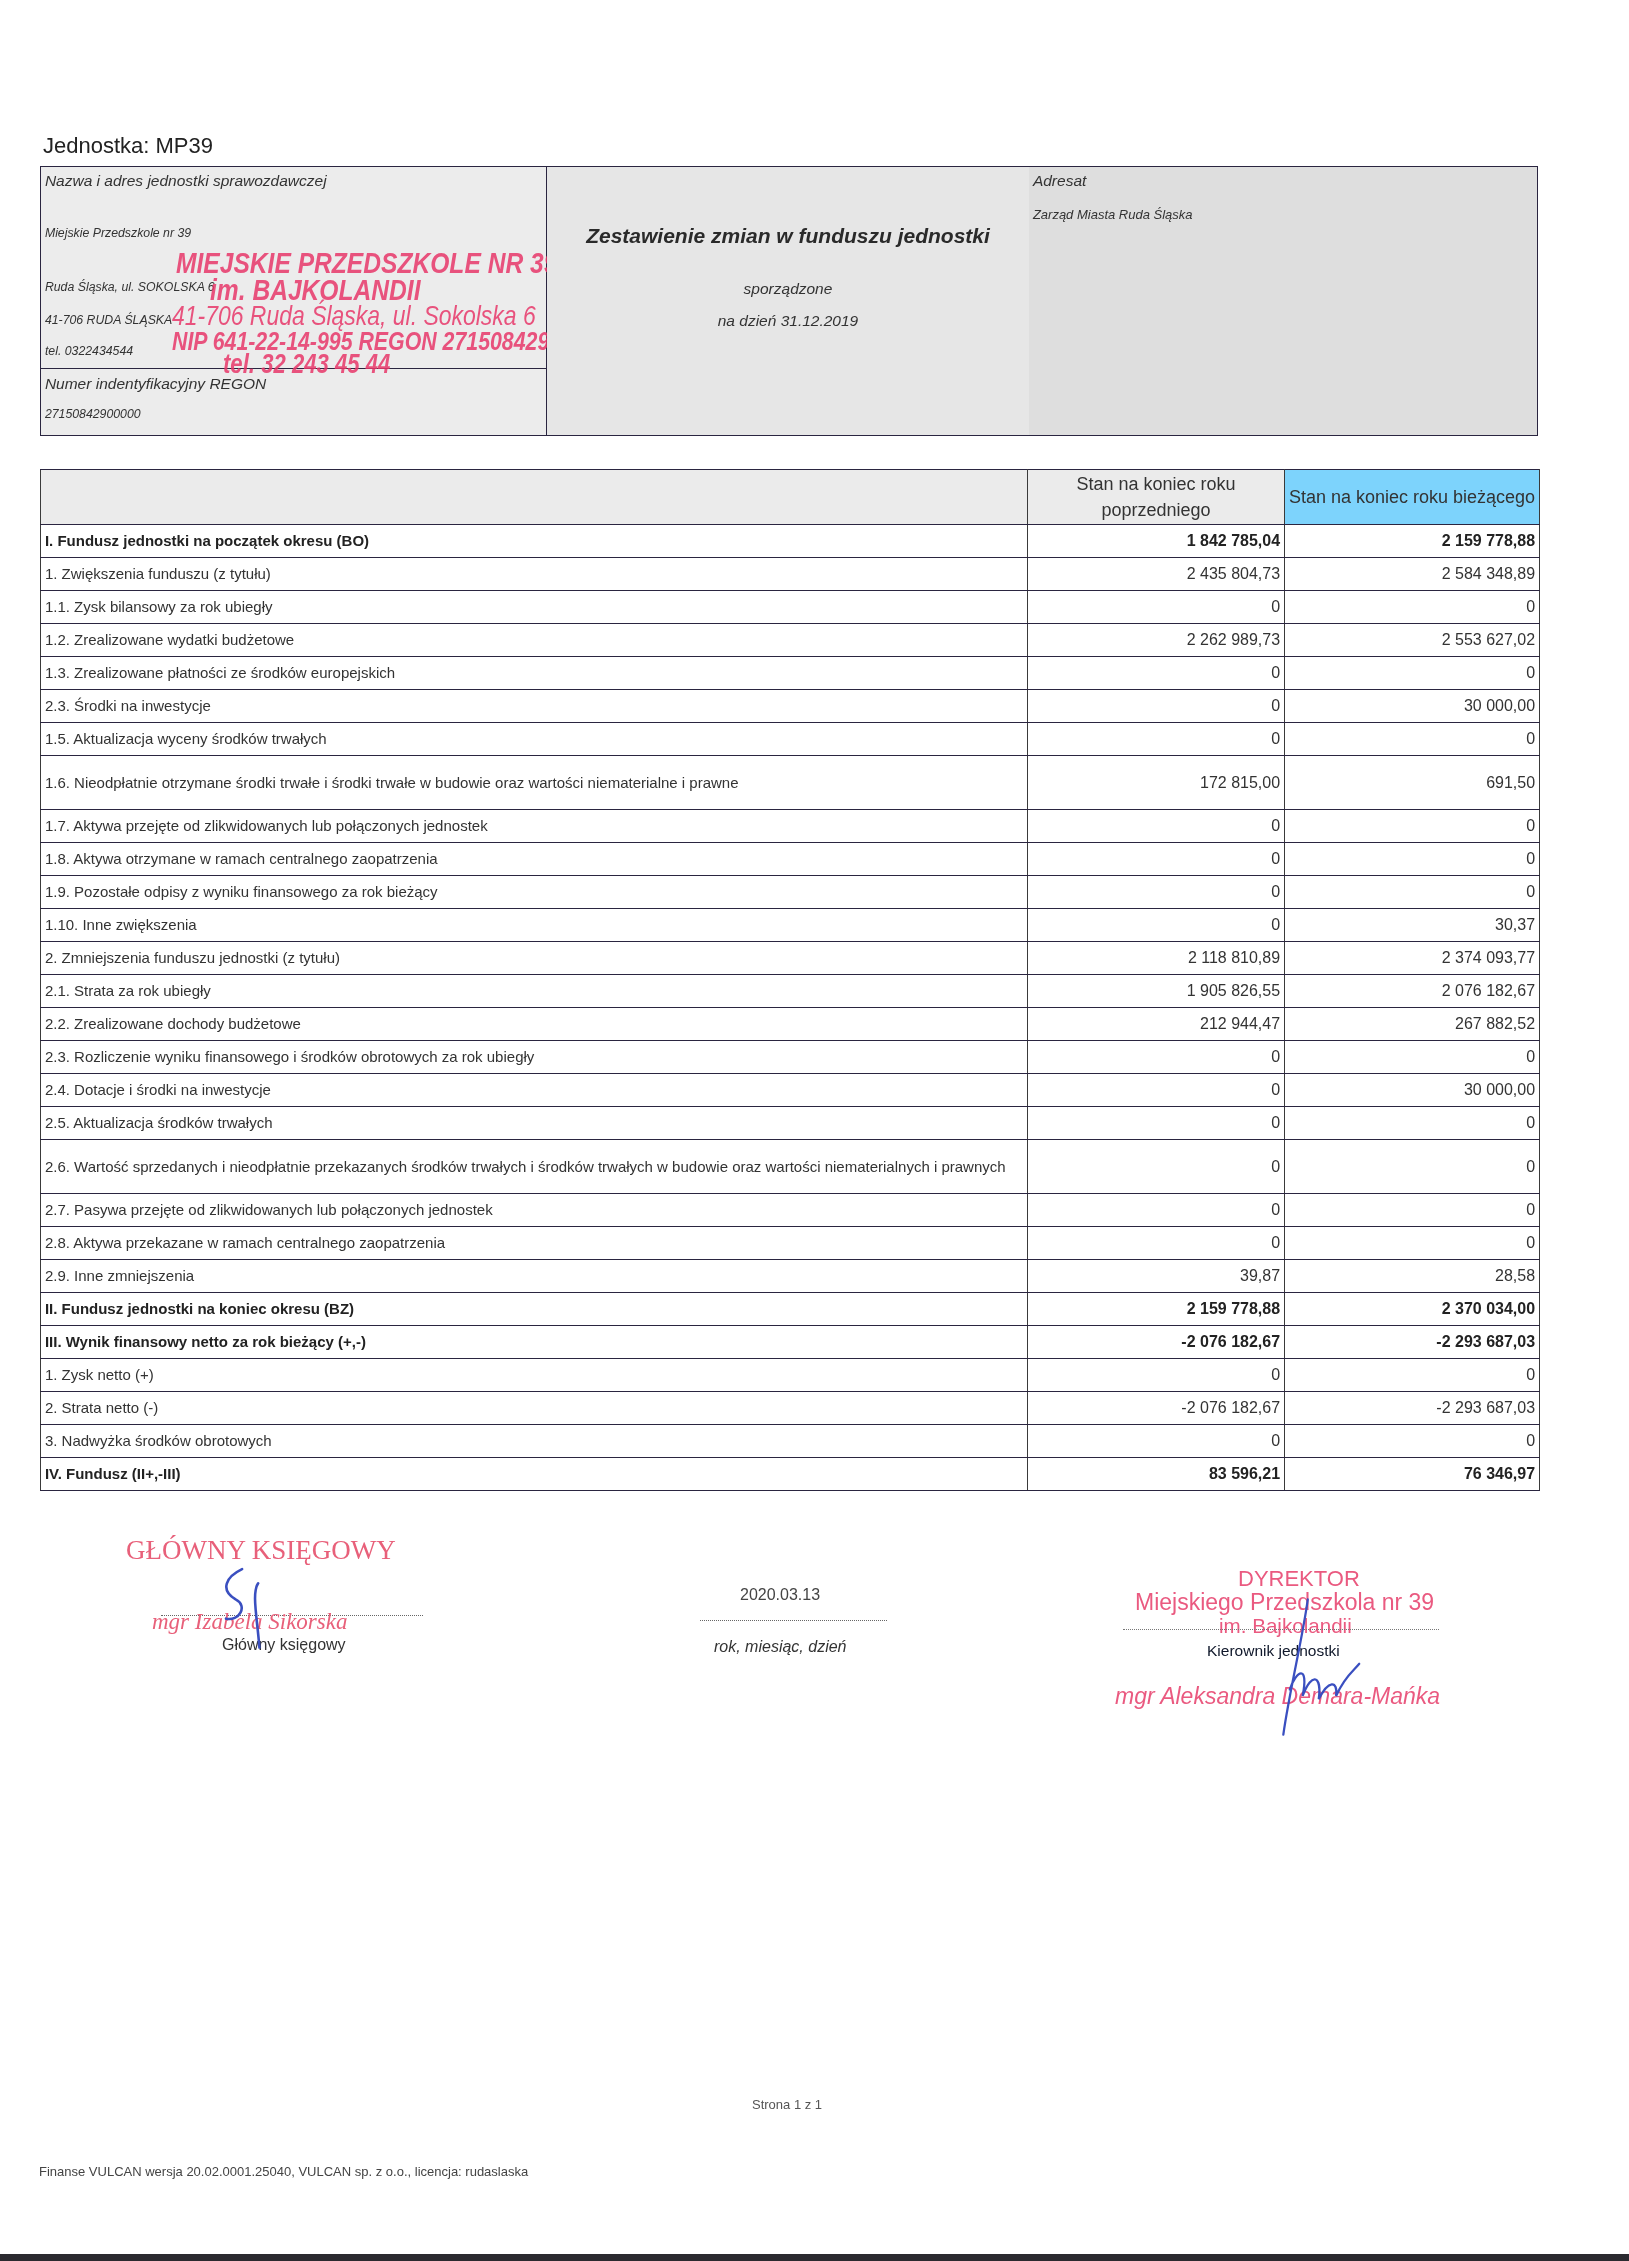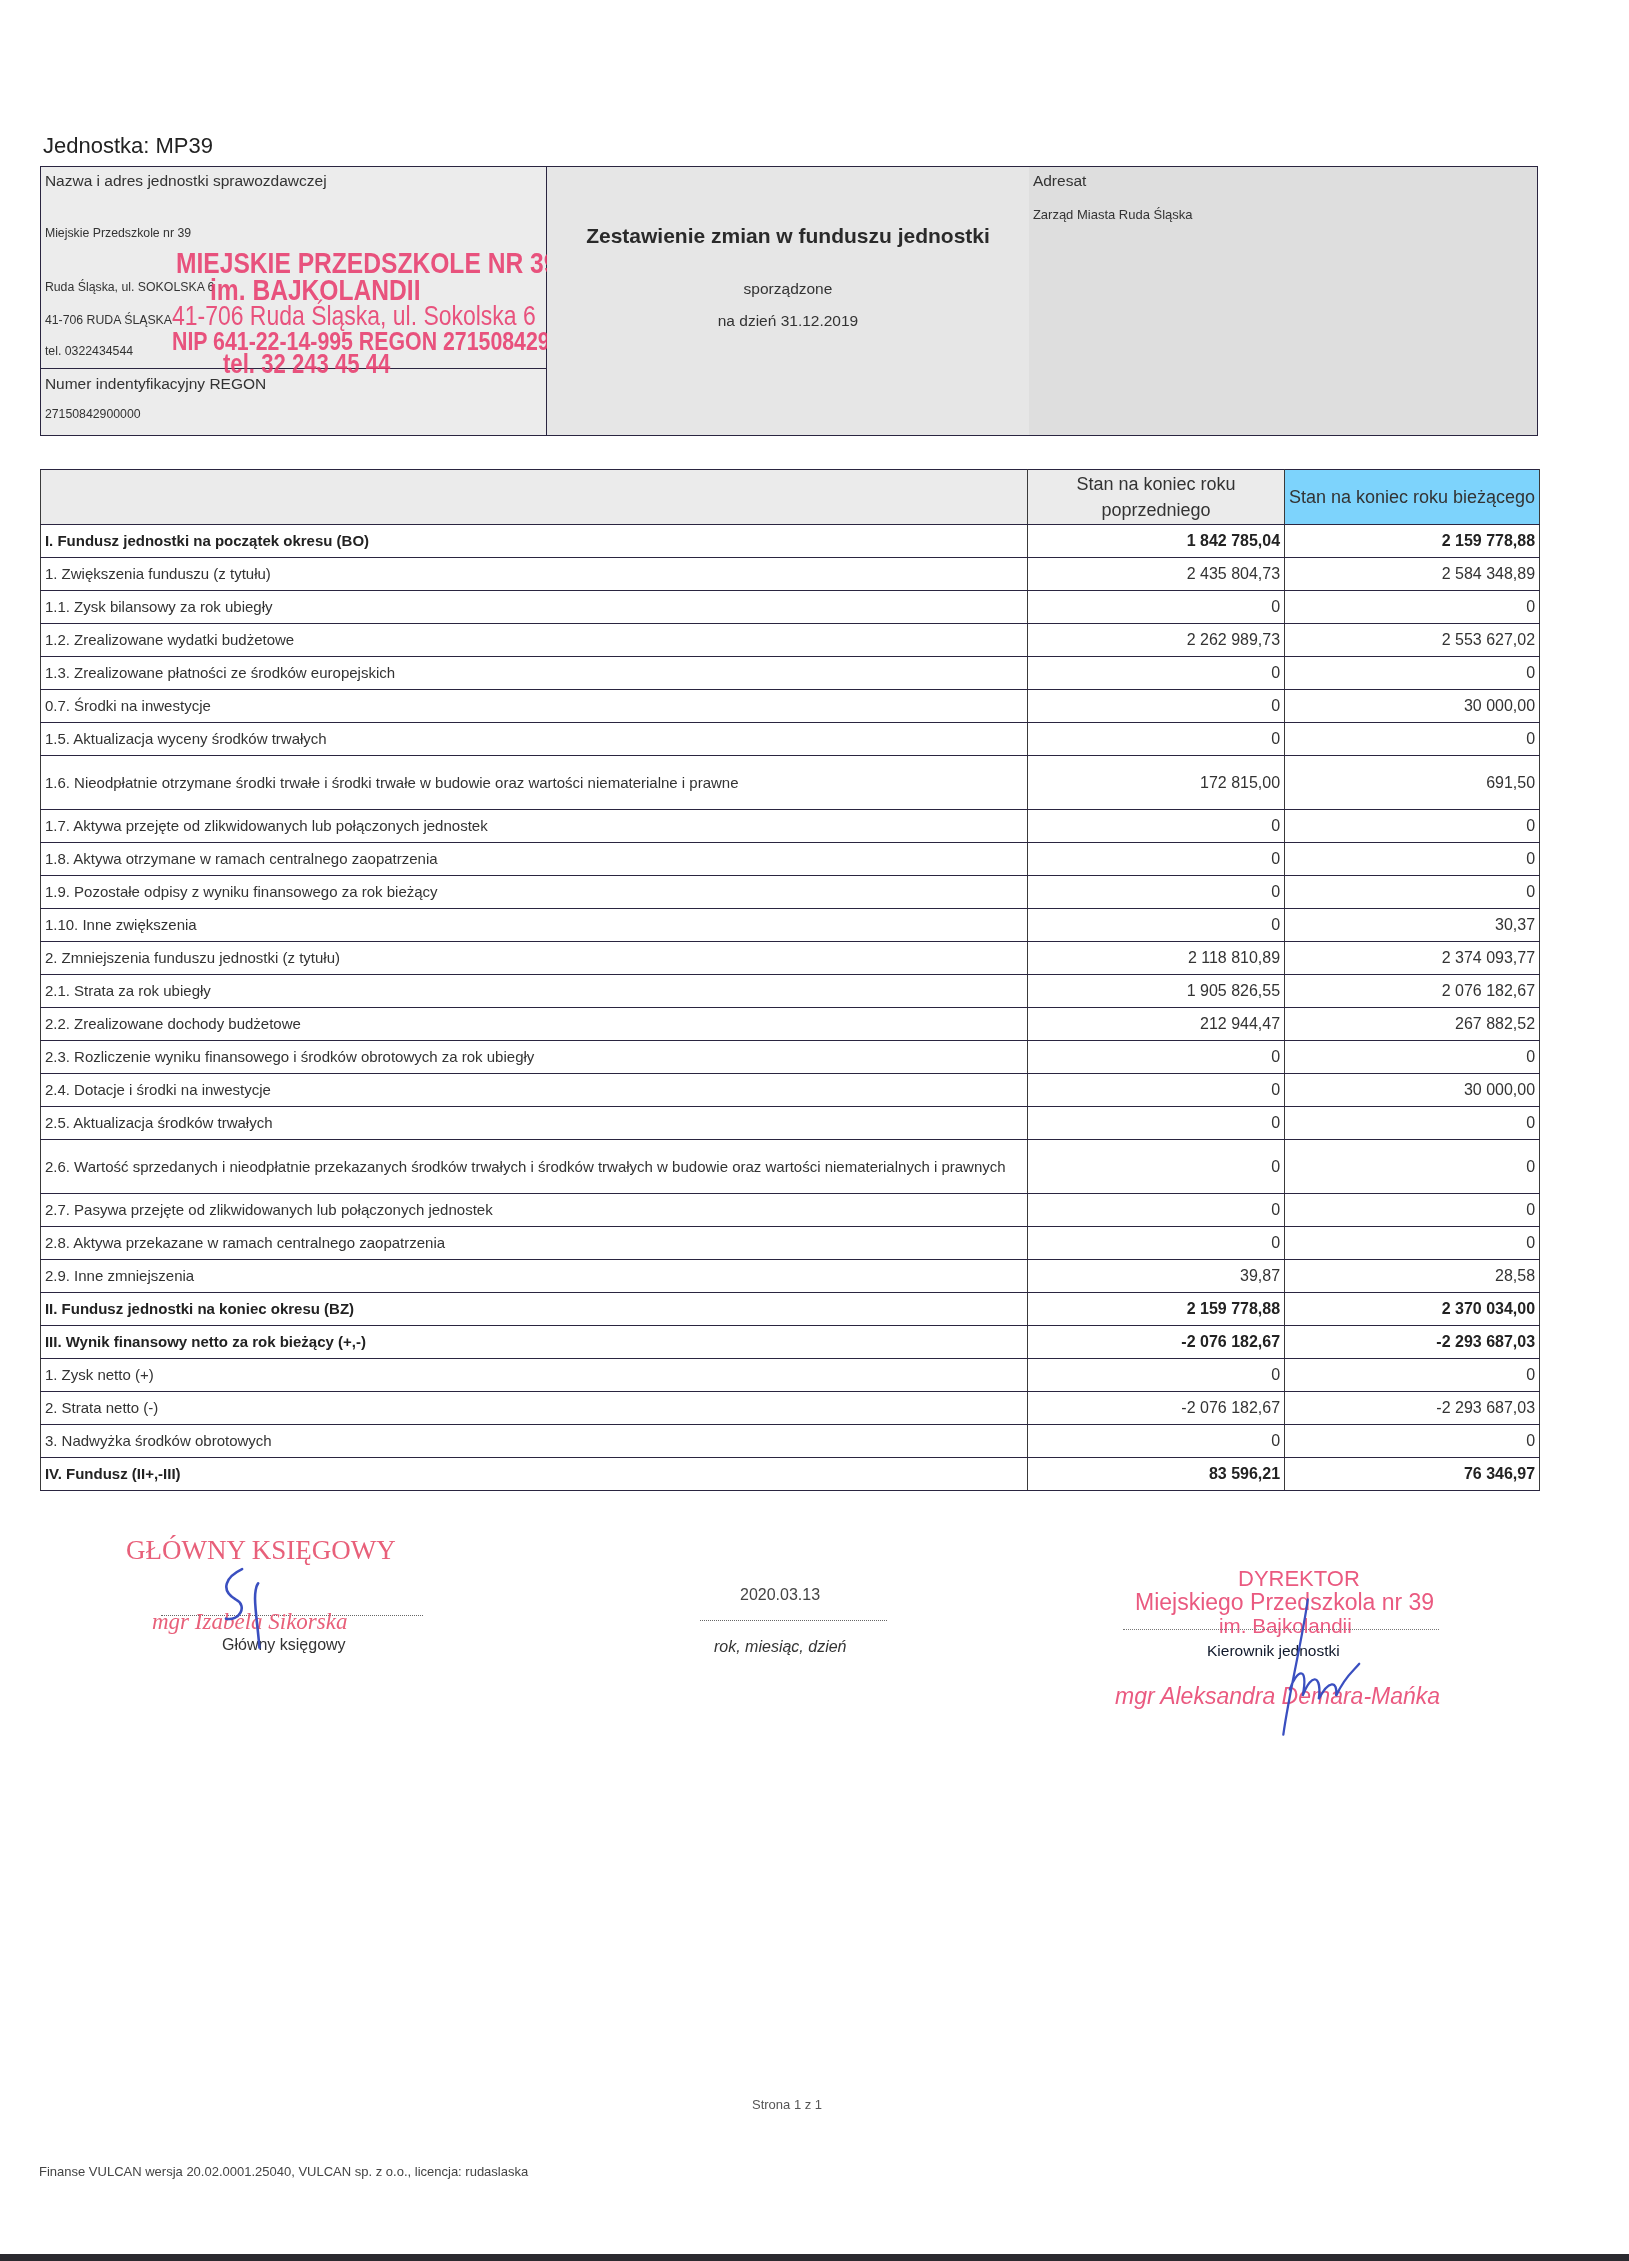--- a/index.html
+++ b/index.html
@@ -11,20 +11,21 @@
   .abs { position: absolute; }
 
   
   #unit-title { left: 43px; top: 133px; font-size: 22px; color: #222; white-space: nowrap; }
 
   
   #header-box {
     left: 40px; top: 166px; width: 1498px; height: 270px;
     border: 1.9px solid #2a2540; box-sizing: border-box;
     background: #7f1d1d;
+    font-style: italic;
   }
   .hb-cell { position: absolute; top: 0; bottom: 0; box-sizing: border-box; }
   #hb-left  { left: 0; width: 506px; border-right: 1.9px solid #2a2540; background: #ececec; }
   #hb-mid   { left: 506px; width: 483px; border-right: 1.9px solid #2a2540; background: #e6e6e6; }
   #hb-right { left: 988px; right: 0; background: #dedede; }
 
   #hb-name-block { position: absolute; left: 0; right: 0; top: 0; height: 201px; border-bottom: 1.9px solid #2a2540; }
   .small { font-size: 12.3px; color: #333; position: absolute; left: 3.9px; white-space: nowrap; }
   .label { font-size: 15.5px; color: #333; position: absolute; left: 3.9px; white-space: nowrap; }
 
@@ -159,21 +160,21 @@
         <td class="lbl">1.2. Zrealizowane wydatki budżetowe</td>
         <td class="num">2 262 989,73</td>
         <td class="num">2 553 627,02</td>
       </tr>
       <tr>
         <td class="lbl">1.3. Zrealizowane płatności ze środków europejskich</td>
         <td class="num">0</td>
         <td class="num">0</td>
       </tr>
       <tr>
-        <td class="lbl">0.7. Środki na inwestycje</td>
+        <td class="lbl">2.3. Środki na inwestycje</td>
         <td class="num">0</td>
         <td class="num">30 000,00</td>
       </tr>
       <tr>
         <td class="lbl">1.5. Aktualizacja wyceny środków trwałych</td>
         <td class="num">0</td>
         <td class="num">0</td>
       </tr>
       <tr class="tall">
         <td class="lbl">1.6. Nieodpłatnie otrzymane środki trwałe i środki trwałe w budowie oraz wartości niematerialne i prawne</td>

